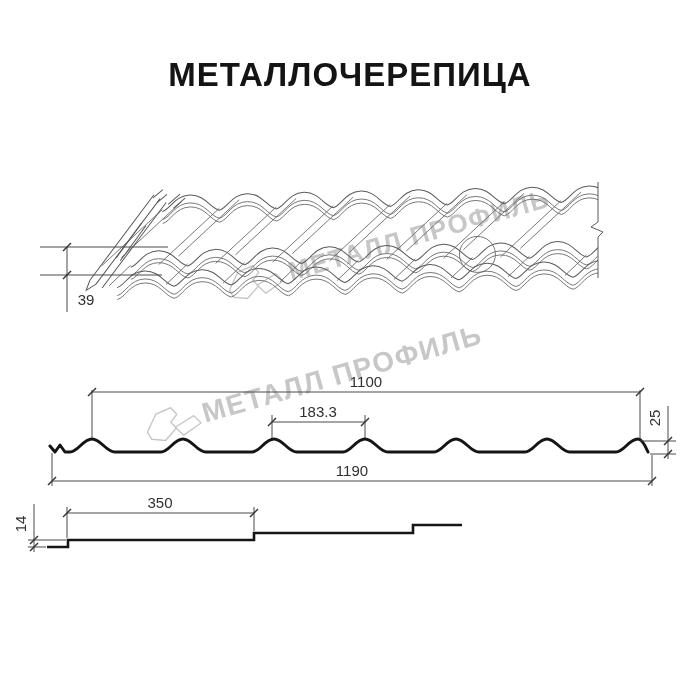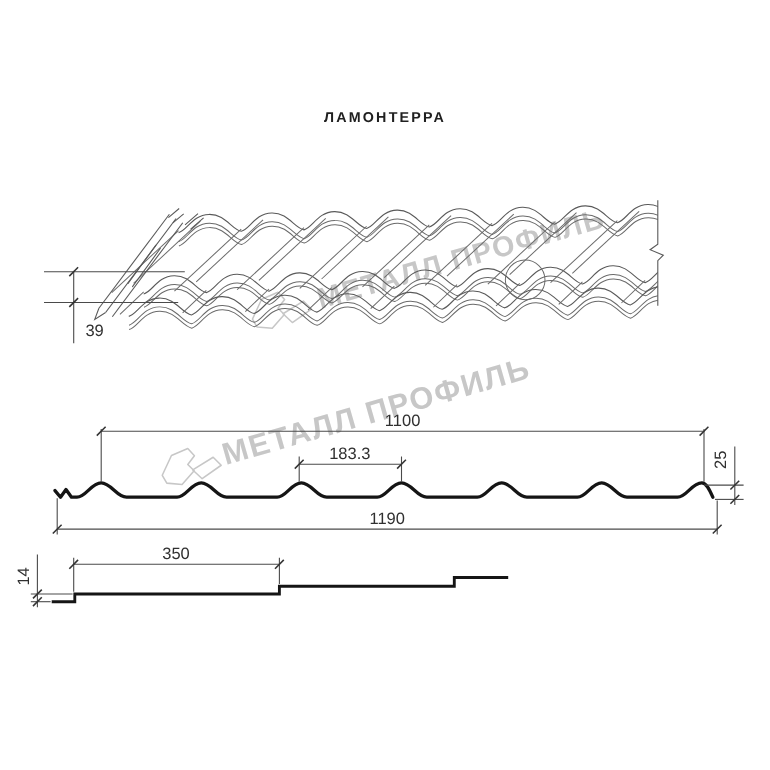--- a/index.html
+++ b/index.html
@@ -18,21 +18,21 @@
   .thickstep{stroke:#151515;stroke-width:2.6;fill:none;stroke-linejoin:miter;}
   .dimtext{font-family:"Liberation Sans",sans-serif;font-size:15px;fill:#303030;}
   .wm-text{font-family:"Liberation Sans",sans-serif;font-weight:bold;fill:#c7c7c7;letter-spacing:1.5px;}
   .wm-logo{stroke:#c7c7c7;stroke-width:1.4;fill:none;stroke-linejoin:round;}
 </style>
 </head>
 <body>
 
 <div class="page">
 
-  <div class="subtitle">ЛАМОНТЕРРА</div>
+  <div class="title">МЕТАЛЛОЧЕРЕПИЦА</div>
 
   <svg class="sheet" width="700" height="700" viewBox="0 0 700 700">
 
     <defs>
       <clipPath id="persClip">
           <rect x="40" y="160" width="558" height="156"></rect>
         </clipPath>
     </defs>
 
     <g>

